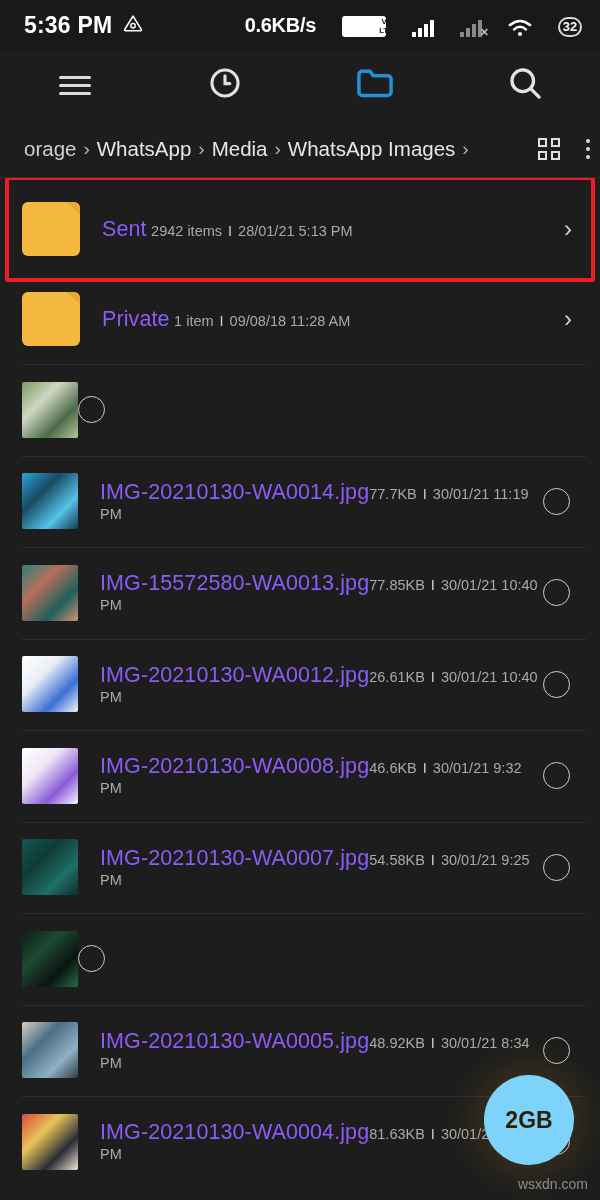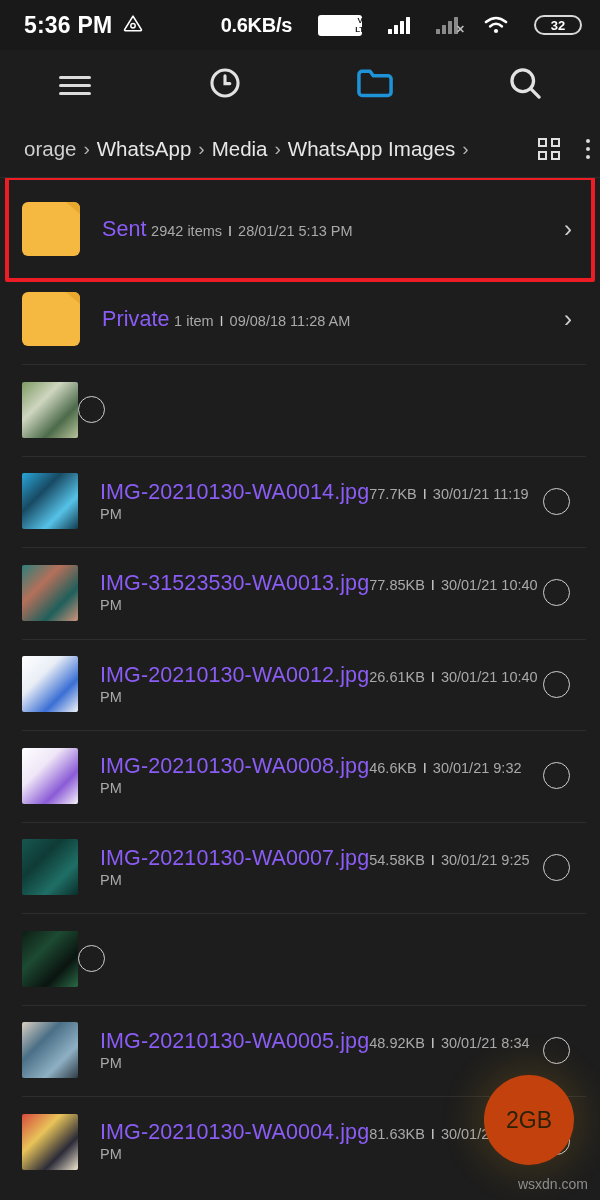--- a/index.html
+++ b/index.html
@@ -20,21 +20,21 @@
   .statusbar {
     height: 50px; flex: 0 0 50px;
     background: #191919;
     display: flex; align-items: center;
     padding: 0 18px 0 24px;
     color: #fff;
   }
   .sb-left { display: flex; align-items: center; gap: 10px; }
   .sb-time { font-size: 23px; font-weight: bold; letter-spacing: .2px; }
   .sb-spacer { flex: 1; }
-  .sb-right { display: flex; align-items: center; gap: 26px; }
+  .sb-right { display: flex; align-items: flex-end; gap: 26px; }
   .sb-speed { font-size: 20px; font-weight: bold; letter-spacing: -.3px; }
   .volte {
     width: 21px; height: 21px; border-radius: 3px;
     background: #fff; color: #191919;
     font-size: 8px; font-weight: bold; line-height: 9px;
     display: flex; flex-direction: column;
     align-items: center; justify-content: center;
     letter-spacing: -.3px;
     padding-left: 44px;
   }
@@ -43,21 +43,21 @@
   .bars i:nth-child(1){height:5px}.bars i:nth-child(2){height:9px}
   .bars i:nth-child(3){height:13px}.bars i:nth-child(4){height:17px}
   .bars.dim i { background: #8a8a8a; }
   .bars.dim i:nth-child(4){ background:#8a8a8a; }
   .bars .x {
     position: absolute; right: -7px; bottom: -1px;
     color: #bdbdbd; font-size: 11px; font-weight: bold; line-height: 11px;
   }
   .wifi { width: 24px; height: 18px; }
   .batt {
-    width: 48px; height: 20px; border: 2px solid #d8d8d8; border-radius: 10px;
+    width: 24px; height: 20px; border: 2px solid #d8d8d8; border-radius: 10px;
     display: flex; align-items: center; justify-content: center;
     color: #fff; font-size: 13px; font-weight: bold;
   }
 
   
   .toolbar {
     height: 70px; flex: 0 0 70px;
     background: #1d1d1d;
     display: flex; align-items: center;
   }
@@ -141,23 +141,23 @@
   .highlight {
     position: absolute; left: 5px; right: 5px;
     border: 4px solid #ee1c25; border-radius: 2px;
     pointer-events: none;
   }
 
   
   .fab {
     position: absolute;
     width: 90px; height: 90px; border-radius: 50%;
-    background: #c2410c; color: #2a2107;
+    background: #7dd3fc; color: #2a2107;
     display: flex; align-items: center; justify-content: center;
-    font-size: 23px; font-weight: 400;
+    font-size: 23px; font-weight: 700;
     box-shadow: 0 0 34px 12px rgba(251,181,34,.13);
   }
   .watermark {
     position: absolute; right: 12px; bottom: 8px;
     color: #8d8d8d; font-size: 14px;
   }
 </style>
 </head>
 <body>
 
@@ -298,21 +298,21 @@
           <span class="thumb">
             <span class="sheen" style="background:linear-gradient(135deg,#2aa7d8 0%,#184a63 35%,#56c2e8 70%,#123a4d 100%)"></span>
           </span>
           <span class="meta"><span class="title">IMG-20210130-WA0014.jpg</span><span class="sub"><span>77.7KB</span><span class="pipe">I</span><span>30/01/21 11:19 PM</span></span></span>
           <span class="radio"></span>
         </div>
         <div class="row row-file">
           <span class="thumb">
             <span class="sheen" style="background:linear-gradient(135deg,#2e7f7a 0%,#b4705a 35%,#1f5f5b 70%,#d0937a 100%)"></span>
           </span>
-          <span class="meta"><span class="title">IMG-31523530-WA0013.jpg</span><span class="sub"><span>77.85KB</span><span class="pipe">I</span><span>30/01/21 10:40 PM</span></span></span>
+          <span class="meta"><span class="title">IMG-15572580-WA0013.jpg</span><span class="sub"><span>77.85KB</span><span class="pipe">I</span><span>30/01/21 10:40 PM</span></span></span>
           <span class="radio"></span>
         </div>
         <div class="row row-file">
           <span class="thumb">
             <span class="sheen" style="background:linear-gradient(135deg,#ffffff 0%,#e9eef6 35%,#3b6fd4 70%,#f2f4f8 100%)"></span>
           </span>
           <span class="meta"><span class="title">IMG-20210130-WA0012.jpg</span><span class="sub"><span>26.61KB</span><span class="pipe">I</span><span>30/01/21 10:40 PM</span></span></span>
           <span class="radio"></span>
         </div>
         <div class="row row-file">

